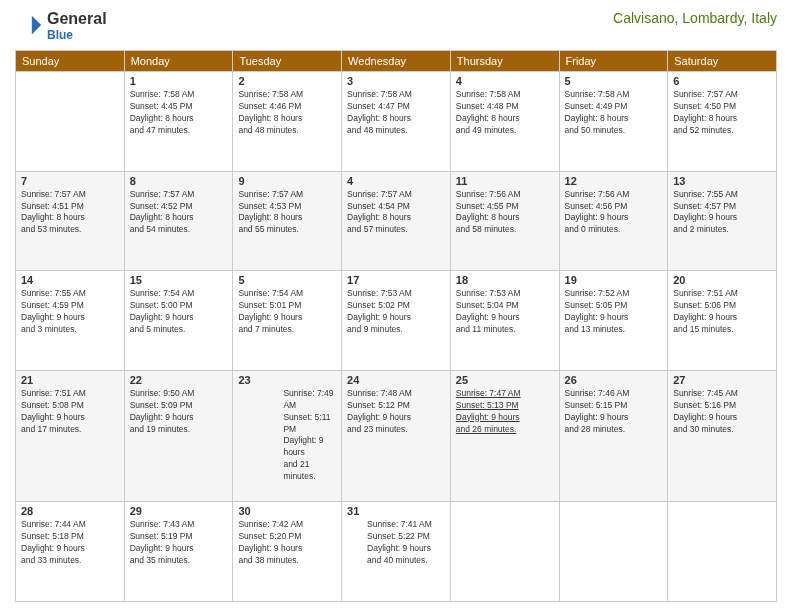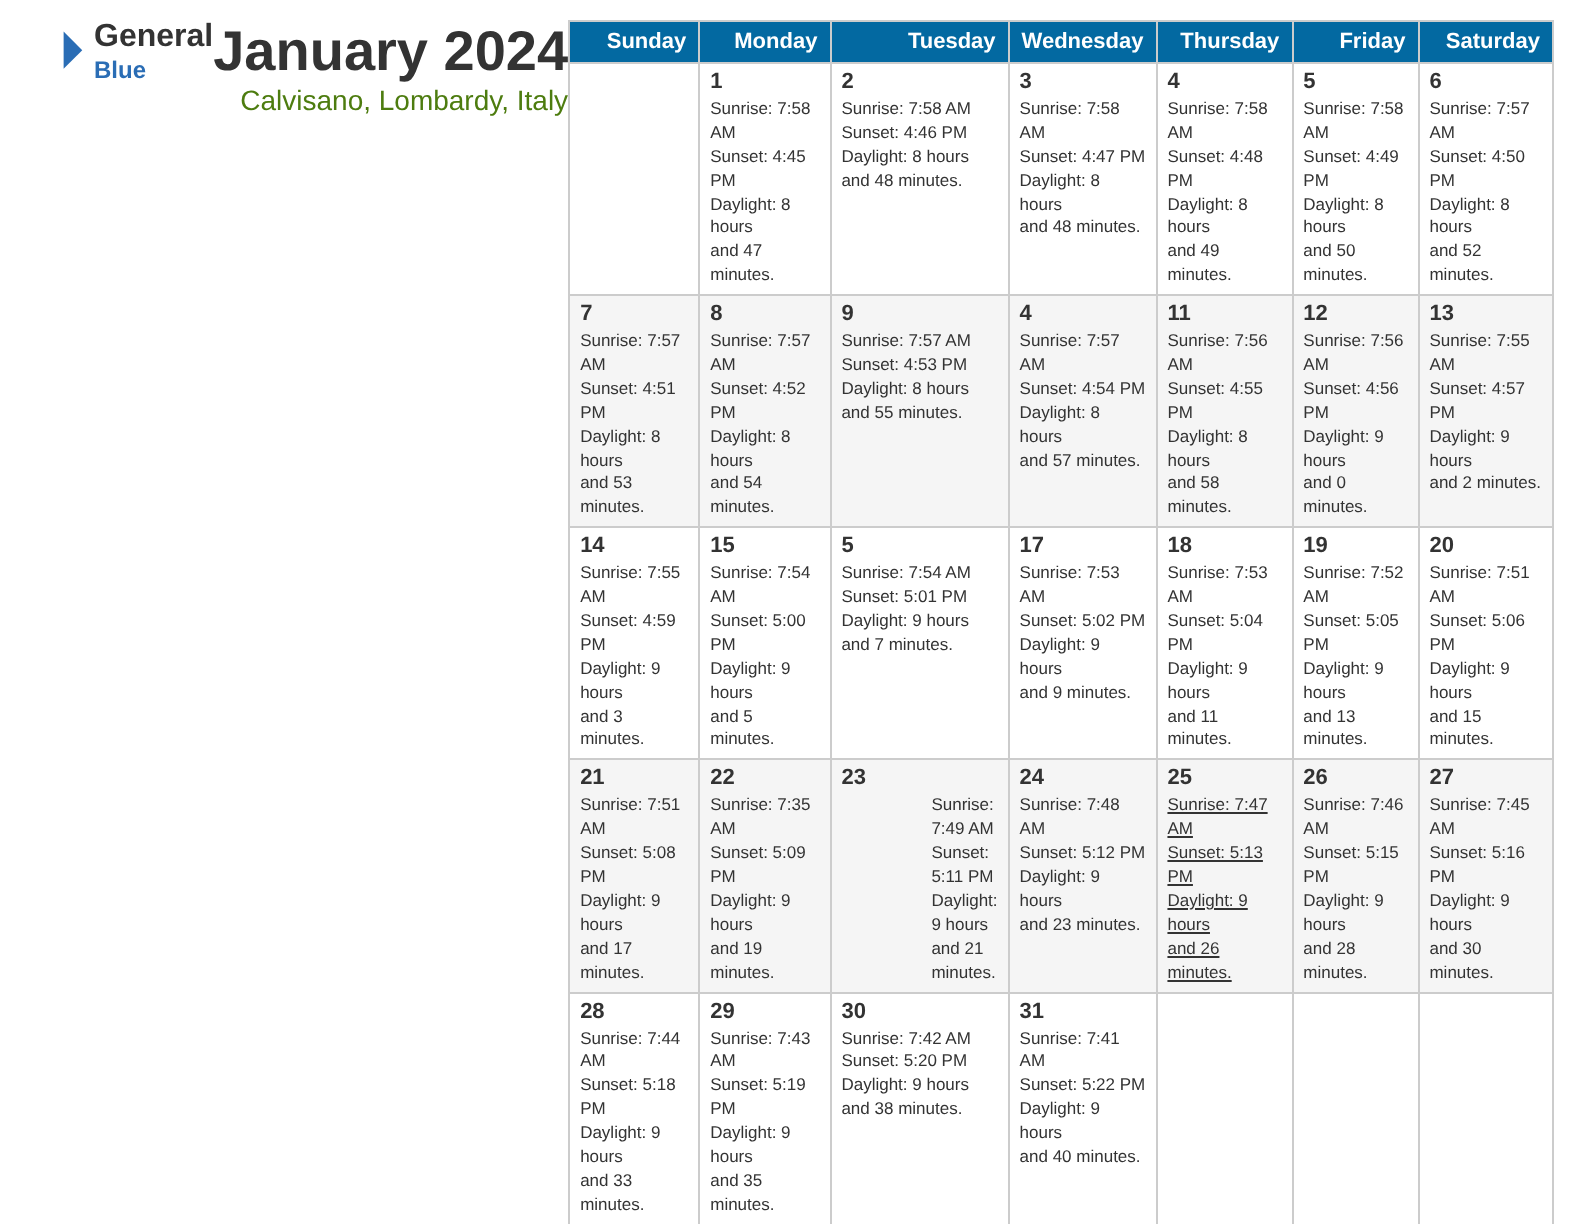--- a/index.html
+++ b/index.html
@@ -8,20 +8,21 @@
       height: 612px;
       font-family: Arial, sans-serif;
       background: #fff;
       overflow: hidden;
     }
     .page {
       width: 792px;
       height: 612px;
       padding: 10px 15px;
       display: flex;
+      flex-direction: column;
     }
     .header {
       display: flex;
       align-items: flex-start;
       justify-content: space-between;
       margin-bottom: 8px;
     }
     .logo {
       display: flex;
       align-items: center;
@@ -42,26 +43,26 @@
     .title-location {
       font-size: 14px;
       color: #4d7c0f;
     }
     .calendar {
       width: 100%;
       border-collapse: collapse;
       flex: 1;
     }
     .calendar th {
-      background: #0369a1;
+      background: #a16207;
       color: white;
       font-size: 11px;
-      font-weight: bold;
+      font-weight: normal;
       padding: 4px 6px;
-      text-align: right;
+      text-align: left;
       border: 1px solid #ccc;
     }
     .calendar td {
       border: 1px solid #ccc;
       vertical-align: top;
       padding: 3px 5px;
       font-size: 9px;
       color: #333;
       width: calc(100% / 7);
       height: 88px;
@@ -97,21 +98,20 @@
       <svg class="logo-icon" viewBox="0 0 30 30">
         <polygon points="18,4 28,14 18,24" fill="#2a6db5"></polygon>
         <polygon points="20,6 26,12" fill="#1a5a9a"></polygon>
       </svg>
       <div>
         <div style="font-size:16px;font-weight:bold;color:#333;">General</div>
         <div style="font-size:12px;font-weight:bold;color:#2a6db5;">Blue</div>
       </div>
     </div>
     <div class="title-section">
-      <div class="title-month">January 2024</div>
       <div class="title-location">Calvisano, Lombardy, Italy</div>
     </div>
   </div>
 
   <table class="calendar">
     <thead>
       <tr>
         <th>Sunday</th>
         <th>Monday</th>
         <th>Tuesday</th>
@@ -272,21 +272,21 @@
         <tr>
           <td>
             <span class="day-number">21</span>
             <div class="day-info" style="white-space: pre-line;">Sunrise: 7:51 AM
 Sunset: 5:08 PM
 Daylight: 9 hours
 and 17 minutes.</div>
           </td>
           <td>
             <span class="day-number">22</span>
-            <div class="day-info" style="white-space: pre-line;">Sunrise: 7:35 AM
+            <div class="day-info" style="white-space: pre-line;">Sunrise: 9:50 AM
 Sunset: 5:09 PM
 Daylight: 9 hours
 and 19 minutes.</div>
           </td>
           <td>
             <span class="day-number">23</span>
             <div class="day-info" style="white-space: pre-line; margin-left: 45px;">Sunrise: 7:49 AM
 Sunset: 5:11 PM
 Daylight: 9 hours
 and 21 minutes.</div>
@@ -337,21 +337,21 @@
           </td>
           <td>
             <span class="day-number">30</span>
             <div class="day-info" style="white-space: pre-line;">Sunrise: 7:42 AM
 Sunset: 5:20 PM
 Daylight: 9 hours
 and 38 minutes.</div>
           </td>
           <td>
             <span class="day-number">31</span>
-            <div class="day-info" style="white-space: pre-line;">Sunrise: 7:41 AM
+            <div class="day-info" style="white-space: pre-line; margin-left: 20px;">Sunrise: 7:41 AM
 Sunset: 5:22 PM
 Daylight: 9 hours
 and 40 minutes.</div>
           </td>
           <td class="empty-cell"></td>
           <td class="empty-cell"></td>
           <td class="empty-cell"></td>
         </tr>
       </tbody>
   </table>

